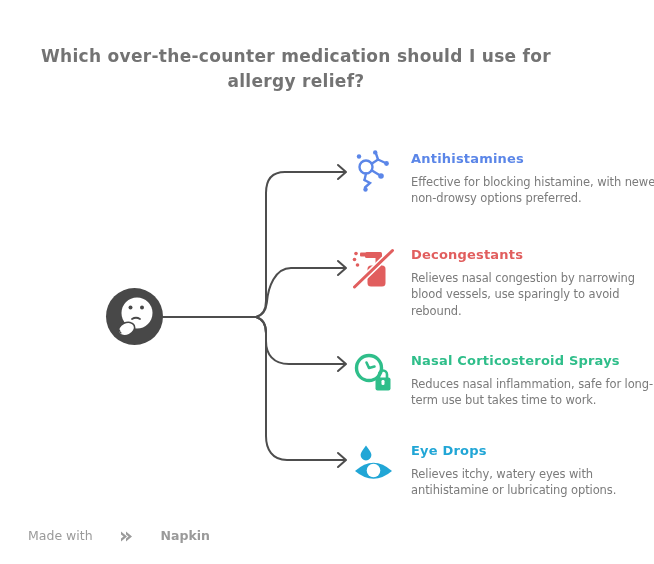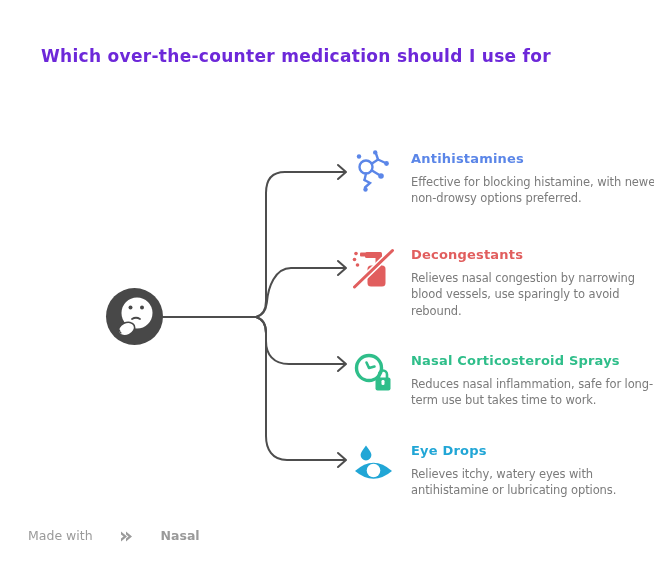--- a/index.html
+++ b/index.html
@@ -28,22 +28,23 @@
   .footer{position:absolute;left:28px;top:528px;display:flex;align-items:center;
     font-size:12.5px;font-weight:500;gap:20px;}
   .footer .logo{margin:1px 6px 0 7px;display:inline-flex;}
   .footer .brand{font-weight:600;}
 </style>
 </head>
 <body>
 
 <div id="canvas">
 
-  <div class="title" style="color: #6d28d9;">
+  <div class="title" style="color: #737373;">
     <span>Which over-the-counter medication should I use for</span>
+    <span>allergy relief?</span>
   </div>
 
   <svg id="diagram-svg" width="654" height="564" viewBox="0 0 654 564" style="color: rgb(77, 77, 77);">
 
     <path class="connector" d="M 163 317 L 256 317"></path>
     <path class="connector" d="M 256 317 C 263 315, 266 309, 266 301 L 266 193 C 266 181, 271 172, 285 172 L 345 172"></path>
     <path class="connector" d="M 338 165 L 346 172 L 338 179"></path>
     <path class="connector" d="M 256 317 C 263 315.5, 266 310, 266.8 303 C 268 287, 275 268, 291 268 L 345 268"></path>
     <path class="connector" d="M 338 261 L 346 268 L 338 275"></path>
     <path class="connector" d="M 256 317 C 263 319, 266 325, 266 333 L 266 341 C 266 354, 273 364, 289 364 L 345 364"></path>
@@ -143,16 +144,16 @@
   </div>
 
   <div class="footer" style="color: rgb(154, 154, 154);">
     <span>Made with</span>
     <span class="logo">
       <svg width="15" height="13" viewBox="0 0 15 13" fill="currentColor">
         <path d="M 1 1.5 L 7 6.5 L 1 11.5 L 1 8.6 L 3.6 6.5 L 1 4.4 Z"></path>
         <path d="M 6 1.5 L 12 6.5 L 6 11.5 L 6 8.6 L 8.6 6.5 L 6 4.4 Z"></path>
       </svg>
     </span>
-    <span class="brand">Nasal</span>
+    <span class="brand">Napkin</span>
   </div>
 
 </div>
 
 </body></html>

